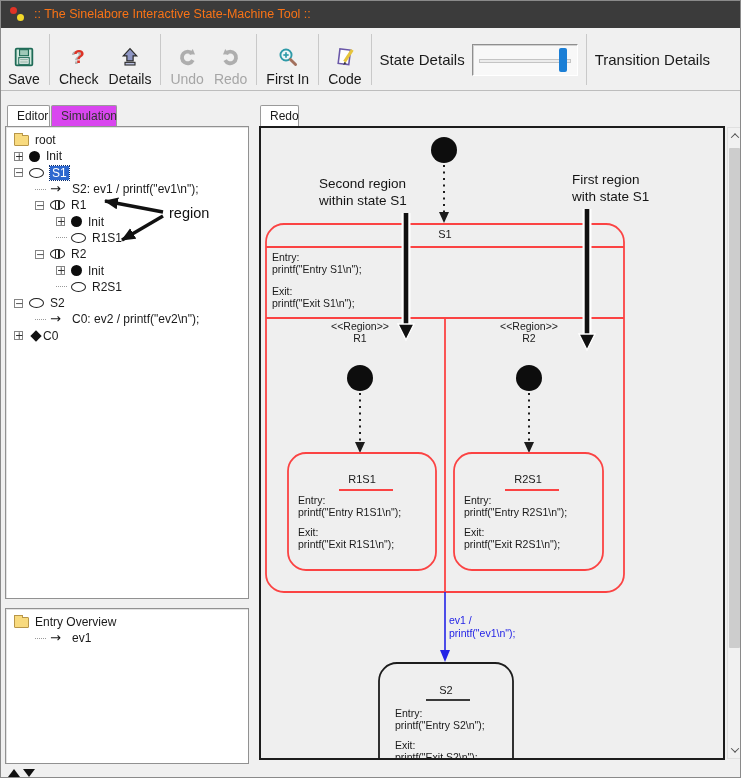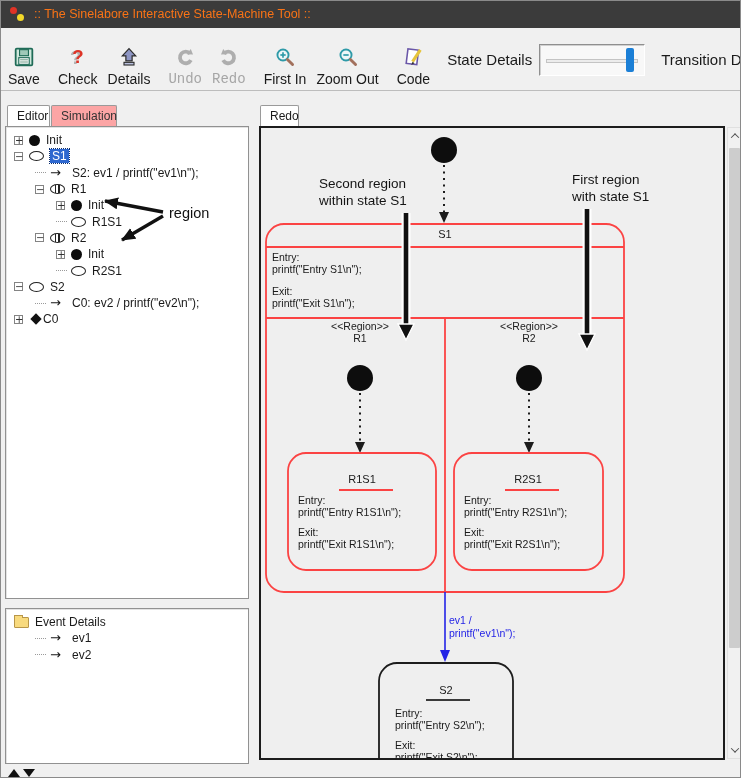--- a/index.html
+++ b/index.html
@@ -15,33 +15,33 @@
   .tdot{position:absolute;border-radius:50%;width:7px;height:7px;}
   .tdot.red{left:9px;top:6px;background:#e03326;}
   .tdot.yel{left:16px;top:13px;background:#f2d829;}
   
   #toolbar{position:absolute;left:0;top:27px;width:741px;height:63px;background:#f0f0f0;
     border-bottom:1px solid #bdbdbd;display:flex;align-items:stretch;padding:3px 0 2px 2px;overflow:hidden;}
   .tbtn{display:flex;flex-direction:column;align-items:center;justify-content:flex-end;
     padding:2px 5px;gap:3px;cursor:default;}
   .tbtn .ic{height:26px;display:flex;align-items:center;}
   .tbtn .lb{font-size:14px;line-height:13px;white-space:nowrap;}
-  .tbtn.disabled .lb{color:#a6a6a6;font-family:Liberation Mono, monospace;}
+  .tbtn.disabled .lb{color:#a6a6a6;}
   .tsep{width:1px;background:#c9c9c9;margin:3px 4px;}
   .sld-group{display:flex;align-items:center;gap:7px;padding:0 4px;}
   .sld-label{font-size:15px;white-space:nowrap;}
   .slider{position:relative;width:106px;height:32px;background:#f8f8f8;
     border:1px solid #8f8f8f;border-bottom-color:#fff;border-right-color:#fff;box-shadow:inset 1px 1px 0 #d0d0d0;}
   .slider .track{position:absolute;left:6px;right:6px;top:14px;height:4px;background:#ececec;border:1px solid #c4c4c4;}
   .slider .handle{position:absolute;top:3px;width:8px;height:24px;background:#1b7fd6;border-radius:2px;}
   
   .tab{position:absolute;height:21px;line-height:20px;text-align:left;font-size:12px;
     border:1px solid #9a9a9a;border-bottom:none;border-radius:2px 2px 0 0;padding:0 9px;cursor:default;}
   .tab.active{background:#fff;z-index:3;}
-  .tab.inactive{background:#fca5a5;color:#333;}
+  .tab.inactive{background:#d946ef;color:#333;}
   #tree-box{position:absolute;left:4px;top:125px;width:244px;height:473px;background:#fff;
     border:1px solid #919191;box-shadow:inset 1px 1px 0 #e3e3e3;padding-top:5px;overflow:hidden;z-index:2;}
   #event-box{position:absolute;left:4px;top:607px;width:244px;height:156px;background:#fff;
     border:1px solid #919191;box-shadow:inset 1px 1px 0 #e3e3e3;padding-top:5px;overflow:hidden;}
   .trow{display:flex;align-items:center;height:16.3px;white-space:nowrap;cursor:default;}
   .d0{padding-left:8px;} .d1{padding-left:8px;} .d2{padding-left:29px;} .d3{padding-left:50px;}
   .exp{flex:none;width:9px;height:9px;border:1px solid #848484;background:#fff;position:relative;margin-right:6px;}
   .exp::before{position:absolute;left:0;right:0;top:-1px;text-align:center;font:10px/9px "DejaVu Sans",sans-serif;color:#333;}
   .exp.plus::before{content:"+";}
   .exp.minus::before{content:"\2212";}
@@ -144,30 +144,20 @@
       <span class="ic">
         <svg width="20" height="20" viewBox="0 0 18 18">
             <circle cx="7.2" cy="7.2" r="5" fill="#eef7f8" stroke="#2e9aa8" stroke-width="1.7"></circle>
             <line x1="11.2" y1="11.2" x2="15.8" y2="15.8" stroke="#a2705c" stroke-width="2.6" stroke-linecap="round"></line>
             <line x1="7.2" y1="4.8" x2="7.2" y2="9.6" stroke="#2e9aa8" stroke-width="1.5"></line>
             <line x1="4.8" y1="7.2" x2="9.6" y2="7.2" stroke="#2e9aa8" stroke-width="1.5"></line>
           </svg>
       </span>
       <span class="lb">First In</span>
     </div>
-    <div class="tbtn">
-      <span class="ic">
-        <svg width="20" height="20" viewBox="0 0 18 18">
-            <circle cx="7.2" cy="7.2" r="5" fill="#eef7f8" stroke="#2e9aa8" stroke-width="1.7"></circle>
-            <line x1="11.2" y1="11.2" x2="15.8" y2="15.8" stroke="#a2705c" stroke-width="2.6" stroke-linecap="round"></line>
-            <line x1="4.8" y1="7.2" x2="9.6" y2="7.2" stroke="#2e9aa8" stroke-width="1.5"></line>
-          </svg>
-      </span>
-      <span class="lb">Zoom Out</span>
-    </div>
     <div class="tsep"></div>
     <div class="tbtn">
       <span class="ic">
         <svg width="20" height="20" viewBox="0 0 18 18">
             <g transform="rotate(7 9 9)">
               <rect x="3.6" y="2.2" width="9.6" height="13.2" fill="#fff" stroke="#6a57a8" stroke-width="1.4"></rect>
             </g>
             <line x1="15.6" y1="2.6" x2="8.6" y2="13.2" stroke="#e6c43c" stroke-width="2.8"></line>
             <polygon points="8.6,13.2 7.4,16.2 10.4,14.6" fill="#333"></polygon>
           </svg>
@@ -186,20 +176,24 @@
     <div class="sld-group">
       <span class="sld-label">Transition Details</span>
 
     </div>
   </div>
 
   <div class="tab active" style="left:6px;top:104px;width:43px;">Editor</div>
   <div class="tab inactive" style="left:50px;top:104px;width:66px;">Simulation</div>
 
   <div id="tree-box">
+    <div class="trow d0">
+      <span class="ticn i-folder"></span>
+      <span class="tlabel">root</span>
+    </div>
     <div class="trow d1">
       <span class="exp plus"></span>
       <span class="ticn i-init"></span>
       <span class="tlabel">Init</span>
     </div>
     <div class="trow d1">
       <span class="exp minus"></span>
       <span class="ticn i-state"></span>
       <span class="tlabel sel">S1</span>
     </div>
@@ -262,31 +256,26 @@
       </marker>
     </defs>
     <line x1="158" y1="86" x2="100" y2="75" stroke="#111" stroke-width="3.4" marker-end="url(#ah)"></line>
     <line x1="158" y1="90" x2="117" y2="114" stroke="#111" stroke-width="3.4" marker-end="url(#ah)"></line>
     <text x="164" y="92" font-size="14.5" fill="#111">region</text>
   </svg>
 
   <div id="event-box">
     <div class="trow d0">
       <span class="ticn i-folder"></span>
-      <span class="tlabel">Event Details</span>
+      <span class="tlabel">Entry Overview</span>
     </div>
     <div class="trow d2">
       <span class="stub"></span>
       <span class="ticn i-arrow"></span>
       <span class="tlabel">ev1</span>
-    </div>
-    <div class="trow d2">
-      <span class="stub"></span>
-      <span class="ticn i-arrow"></span>
-      <span class="tlabel">ev2</span>
     </div>
   </div>
 
   <div id="split-arrows">
     <span class="tri-up"></span>
     <span class="tri-down"></span>
   </div>
 
   <div class="tab active" style="left:259px;top:104px;width:39px;">Redo</div>
 

